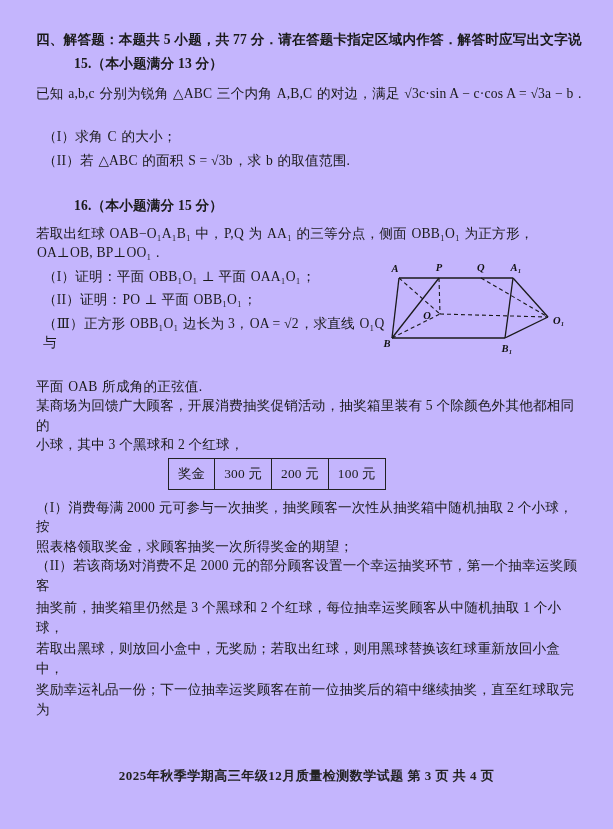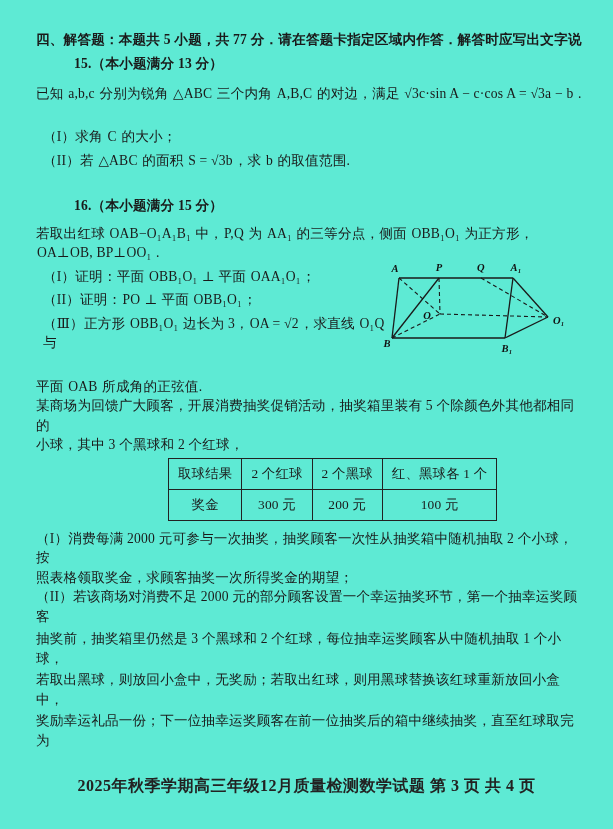--- a/index.html
+++ b/index.html
@@ -1,20 +1,20 @@
 <!DOCTYPE html>
 <html><head>
 <meta charset="utf-8">
 <style>
   html, body { margin: 0; padding: 0; background: #e8e6e2; }
   .page {
     position: relative;
     width: 613px; height: 829px;
     margin: 0 auto;
-    background: #5eead4;
+    background: #c4b5fd;
     color: #1a1a1a;
     font-family: "Liberation Serif", "DejaVu Serif", serif;
     font-size: 13.6px;
     letter-spacing: 0.2px;
     overflow: hidden;
     box-sizing: border-box;
     padding: 30px 30px 0 36px;
   }
   p { margin: 0; line-height: 19.5px; }
   .math {
@@ -57,24 +57,24 @@
     border: 1.5px solid #222;
     text-align: center;
     vertical-align: middle;
     height: 30px;
     padding: 0 9px;
     white-space: nowrap;
   }
   .footer {
     position: absolute;
     left: 0; right: 0;
-    bottom: 32px;
+    bottom: 44px;
     text-align: center;
     font-weight: 700;
-    font-size: 16px;
+    font-size: 13px;
     color: #222;
     letter-spacing: 0.5px;
   }
 </style>
 </head>
 <body>
 
 <div class="page">
 
   <p class="sec-header">四、解答题：本题共 5 小题，共 77 分．请在答题卡指定区域内作答．解答时应写出文字说</p>
@@ -118,26 +118,20 @@
       <text class="fig-label" x="4" y="95" text-anchor="middle">B</text>
       <text class="fig-label" x="124" y="100" text-anchor="middle">B₁</text>
     </svg>
   </div>
 
   <p><span class="cn">某商场为回馈广大顾客，开展消费抽奖促销活动，抽奖箱里装有 5 个除颜色外其他都相同的</span></p>
   <p><span class="cn">小球，其中 3 个黑球和 2 个红球，</span></p>
 
   <table class="prize">
     <tbody>
-        <tr>
-      <td>取球结果</td>
-      <td>2 个红球</td>
-      <td>2 个黑球</td>
-      <td>红、黑球各 1 个</td>
-    </tr>
     <tr>
       <td>奖金</td>
       <td>300 元</td>
       <td>200 元</td>
       <td>100 元</td>
     </tr>
   </tbody>
     </table>
 
   <p class="mt8"><span class="cn">（I）消费每满 2000 元可参与一次抽奖，抽奖顾客一次性从抽奖箱中随机抽取 2 个小球，按</span></p>

